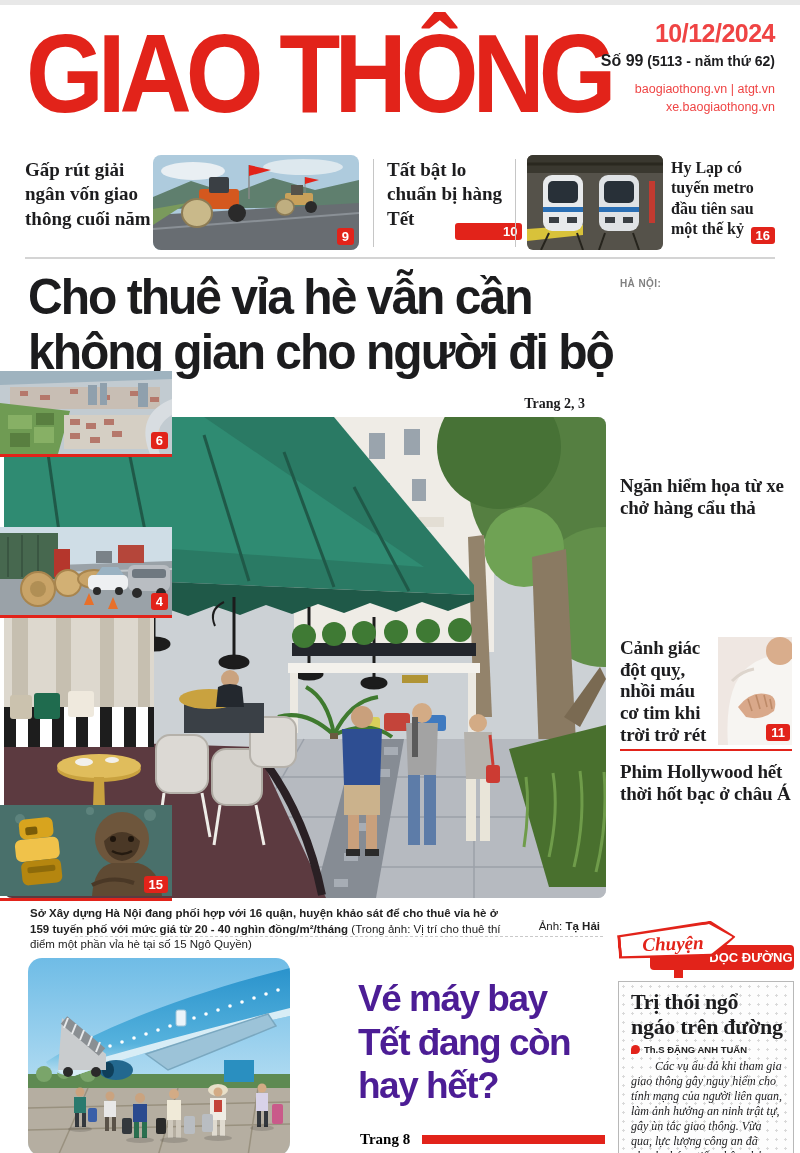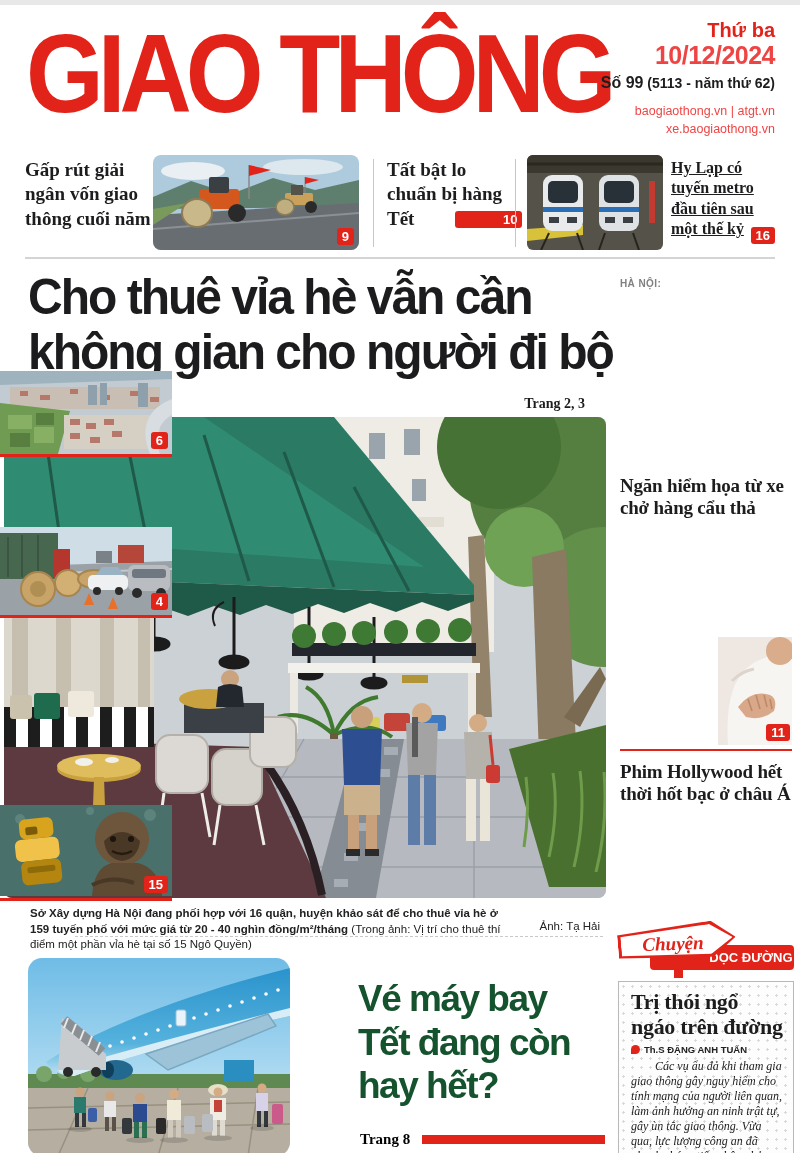--- a/index.html
+++ b/index.html
@@ -32,35 +32,35 @@
 
   
   .lead-head { position:absolute; left:28px; top:264px; width:585px; font-weight:bold; font-size:48px;
                letter-spacing:-2px; line-height:1.09; color:#1c1c1e; transform:scaleY(1.06); transform-origin:top left; }
   .lead-pageref { position:absolute; left:28px; top:391px; width:557px; text-align:right;
                   font-family:"Liberation Serif",serif; font-weight:bold; font-size:14px; color:#1d1d1f; }
   .lead-photo { position:absolute; left:4px; top:412px; width:602px; height:481px; border-radius:8px; overflow:hidden; }
   .lead-caption { position:absolute; left:30px; top:901px; width:478px; font-size:11.5px; line-height:1.35; color:#222; }
   .lead-caption .cb { font-weight:bold; }
   .lead-credit { position:absolute; left:470px; top:915px; width:130px; text-align:right; font-size:11.5px; color:#222; }
-  .lead-credit b { font-weight:normal; }
+  .lead-credit b { font-weight:bold; }
   .dot-rule { position:absolute; left:75px; top:931px; width:528px; border-top:1px dashed #c9c9c9; }
 
   
   .rc { position:absolute; left:620px; width:172px; }
   .rc-kicker { font-size:10px; font-weight:bold; color:#808080; letter-spacing:0.4px; margin-bottom:3px; }
   .rc-head { font-size:19px; line-height:1.14; letter-spacing:-0.2px; }
   .rc-img { position:absolute; left:0; width:172px; overflow:hidden; border-bottom:3px solid #e2231a; }
   .rc3-wrap { position:absolute; left:620px; top:632px; width:172px; height:114px; border-bottom:2.5px solid #e2231a; }
   .rc3-img { position:absolute; right:0; top:0; width:74px; height:108px; overflow:hidden; }
 
   
   .plane-photo { position:absolute; left:28px; top:953px; width:262px; height:198px; border-radius:14px; overflow:hidden; }
   .bl-head { position:absolute; left:358px; top:972px; width:242px; font-weight:bold; font-size:37px;
-             letter-spacing:-1.5px; line-height:1.18; color:#14532d; }
+             letter-spacing:-1.5px; line-height:1.18; color:#4c1d95; }
   .bl-page { position:absolute; left:360px; top:1126px; font-family:"Liberation Serif",serif; font-weight:bold; font-size:15px; }
   .bl-bar { position:absolute; left:422px; top:1130px; width:183px; height:9px; background:#e2231a; }
 
   
   .cd-logo { position:absolute; left:618px; top:924px; width:176px; height:50px; }
   .cd-red { position:absolute; left:32px; top:16px; right:0; height:25px; background:#e2231a; border-radius:4px;
             color:#fff; font-weight:bold; font-size:13px; line-height:25px; text-align:center; padding-left:58px; }
   .cd-arrow { position:absolute; left:0; top:0; width:118px; height:36px;
               background:#e2231a; clip-path:polygon(0 18%, 80% 0, 100% 50%, 80% 100%, 0 82%);
               transform:rotate(-5deg); transform-origin:left center; }
@@ -80,21 +80,20 @@
              line-height:1.24; color:#1d1d1f; }
   .cd-body .indent { display:inline-block; width:24px; }
 </style>
 </head>
 <body>
 
 <div class="page">
 
   <div class="logo">GIAO THÔNG</div>
   <div class="mast-right">
-    <div class="mast-weekday">Thứ ba</div>
     <div class="mast-date">10/12/2024</div>
     <div class="mast-issue"><b>Số 99</b><span> (5113 - năm thứ 62)</span></div>
     <div class="mast-sites">
       <div>baogiaothong.vn | atgt.vn</div>
       <div>xe.baogiaothong.vn</div>
     </div>
   </div>
 
   <div class="strip">
     <div class="strip-head serif-head" style="left:0; top:3px; width:126px;">Gấp rút giải ngân vốn giao thông cuối năm</div>
@@ -121,21 +120,21 @@
           <rect x="132" y="38" width="28" height="12" rx="2" fill="#c9a15a"></rect>
           <rect x="138" y="30" width="12" height="10" fill="#55524a"></rect>
           <ellipse cx="132" cy="52" rx="9" ry="8" fill="#bfae80" stroke="#8d7c55" stroke-width="1.5"></ellipse>
           <ellipse cx="158" cy="52" rx="6" ry="6" fill="#2a2a2a"></ellipse>
         </g>
       </svg>
       <span class="badge" style="right:5px; bottom:5px;">9</span>
     </div>
     <div class="strip-sep" style="left:348px;"></div>
     <div class="strip-head serif-head" style="left:362px; top:3px; width:118px;">Tất bật lo chuẩn bị hàng Tết</div>
-    <span class="badge" style="left:430px; top:56px;padding-left:48px;">10</span>
+    <span class="badge" style="left:430px; top:68px;padding-left:48px;">10</span>
     <div class="strip-sep" style="left:490px;"></div>
     <div class="strip-img" style="left:502px; top:0; width:136px; height:95px; border-radius:6px;">
       <svg viewBox="0 0 136 95" width="136" height="95">
         <rect width="136" height="95" fill="#55524a"></rect>
         <rect width="136" height="18" fill="#3a382f"></rect>
         <line x1="0" y1="9" x2="136" y2="9" stroke="#2a281f" stroke-width="3"></line>
         <path d="M0,74 L56,70 L56,80 L0,86 Z" fill="#d8c23a"></path>
         <g>
           <rect x="16" y="20" width="40" height="56" rx="9" fill="#e8eaec"></rect>
           <rect x="21" y="26" width="30" height="22" rx="5" fill="#283038"></rect>
@@ -152,21 +151,21 @@
         </g>
         <g stroke="#26241d" stroke-width="2">
           <line x1="22" y1="78" x2="14" y2="95"></line>
             <line x1="50" y1="78" x2="56" y2="95"></line>
           <line x1="78" y1="78" x2="72" y2="95"></line>
             <line x1="106" y1="78" x2="112" y2="95"></line>
         </g>
         <rect x="122" y="26" width="6" height="42" fill="#c23a30"></rect>
       </svg>
     </div>
-    <div class="strip-head serif-head" style="left:646px; top:3px; width:106px; font-size:16px;text-decoration:underline;">Hy Lạp có tuyến metro đầu tiên sau một thế kỷ</div>
+    <div class="strip-head serif-head" style="left:646px; top:3px; width:106px; font-size:16px;">Hy Lạp có tuyến metro đầu tiên sau một thế kỷ</div>
     <span class="badge" style="right:0; top:72px;">16</span>
   </div>
   <div class="strip-rule"></div>
 
   <div class="lead-head">
     <div>Cho thuê vỉa hè vẫn cần</div>
     <div>không gian cho người đi bộ</div>
   </div>
   <div class="lead-pageref">Trang 2, 3</div>
 
@@ -448,20 +447,21 @@
         <circle cx="137" cy="66" r="5" fill="#2a2a2a"></circle>
           <circle cx="161" cy="66" r="5" fill="#2a2a2a"></circle>
       </g>
       <path d="M84,78 L89,66 L94,78 Z" fill="#e8702a"></path>
       <path d="M108,82 L113,70 L118,82 Z" fill="#e8702a"></path>
     </svg>
     <span class="badge" style="right:4px; bottom:5px;">4</span>
   </div>
 
   <div class="rc3-wrap">
+    <div class="rc-head serif-head" style="width:96px;">Cảnh giác đột quỵ, nhồi máu cơ tim khi trời trở rét</div>
     <div class="rc3-img">
       <svg viewBox="0 0 74 108" width="74" height="108">
         <rect width="74" height="108" fill="#efe7e2"></rect>
         <path d="M10,108 Q6,50 30,30 Q50,14 74,20 L74,108 Z" fill="#f7f5f2"></path>
         <circle cx="62" cy="14" r="14" fill="#d9ad8c"></circle>
         <path d="M20,70 Q34,52 52,58 Q60,62 56,74 Q44,84 28,80 Z" fill="#d9a88a"></path>
         <g stroke="#bd8a68" stroke-width="1.6" fill="none">
           <path d="M30,62 L34,74"></path>
             <path d="M38,58 L42,72"></path>
             <path d="M46,58 L49,70"></path>

